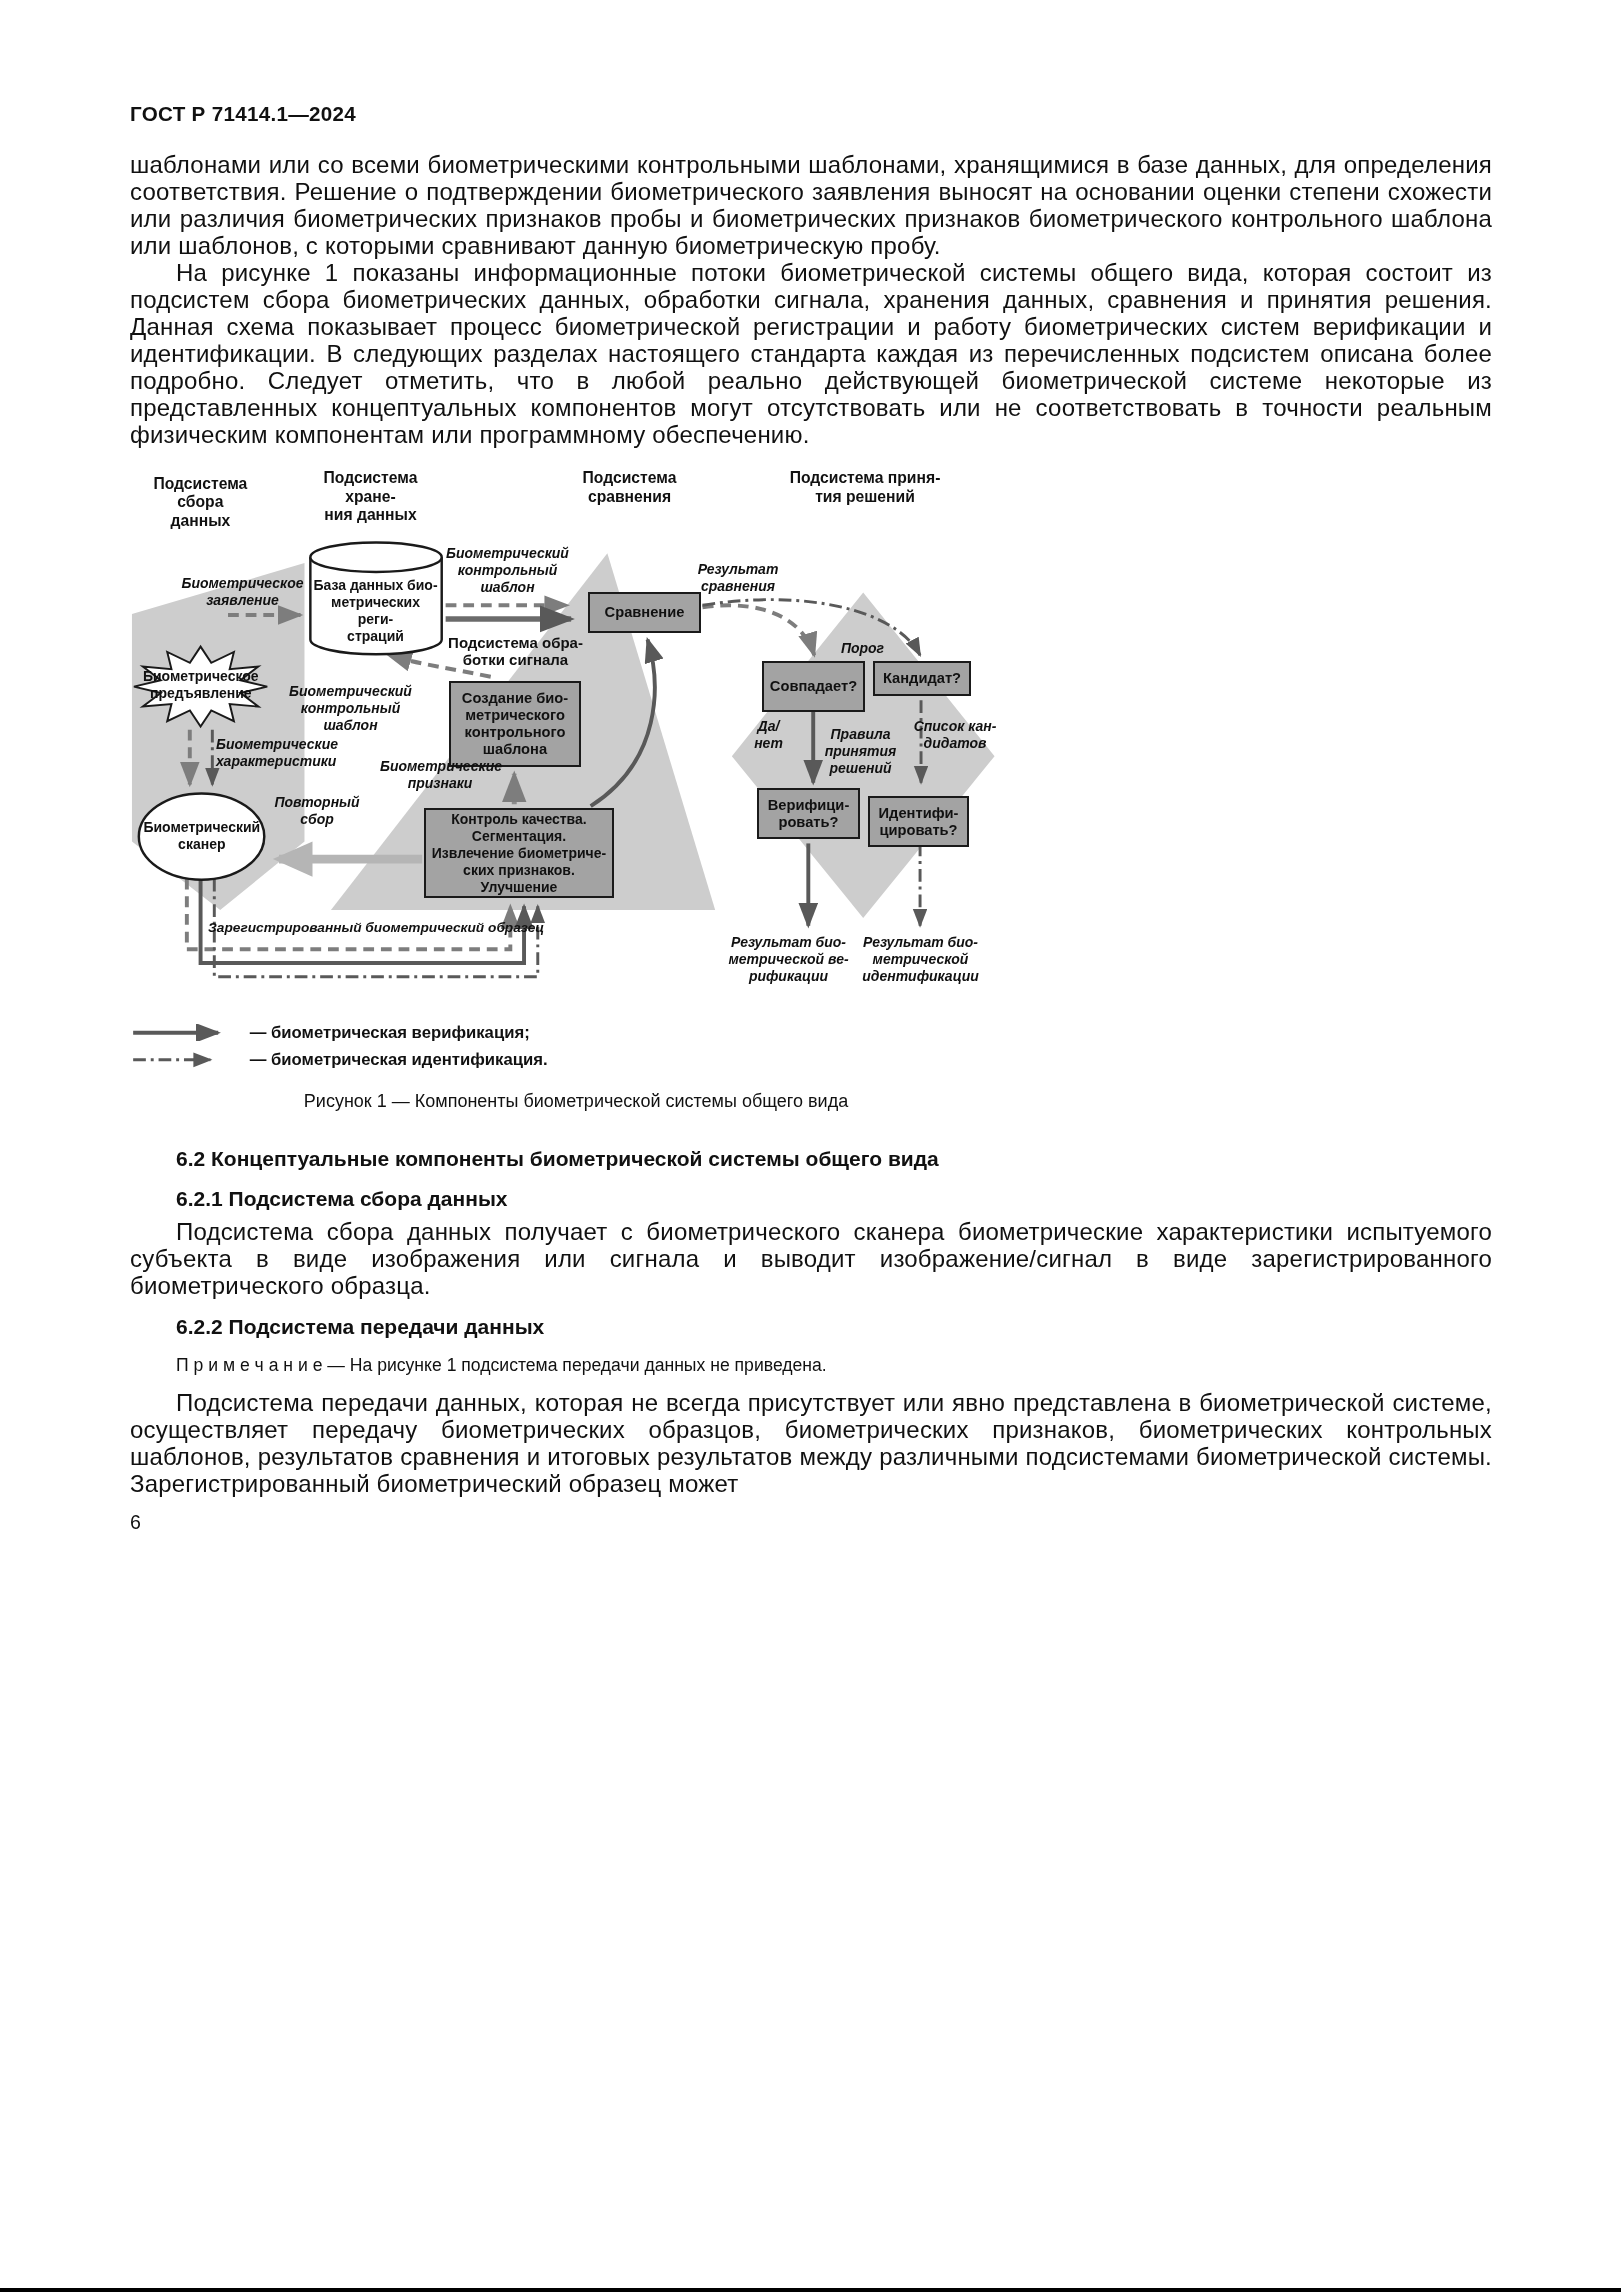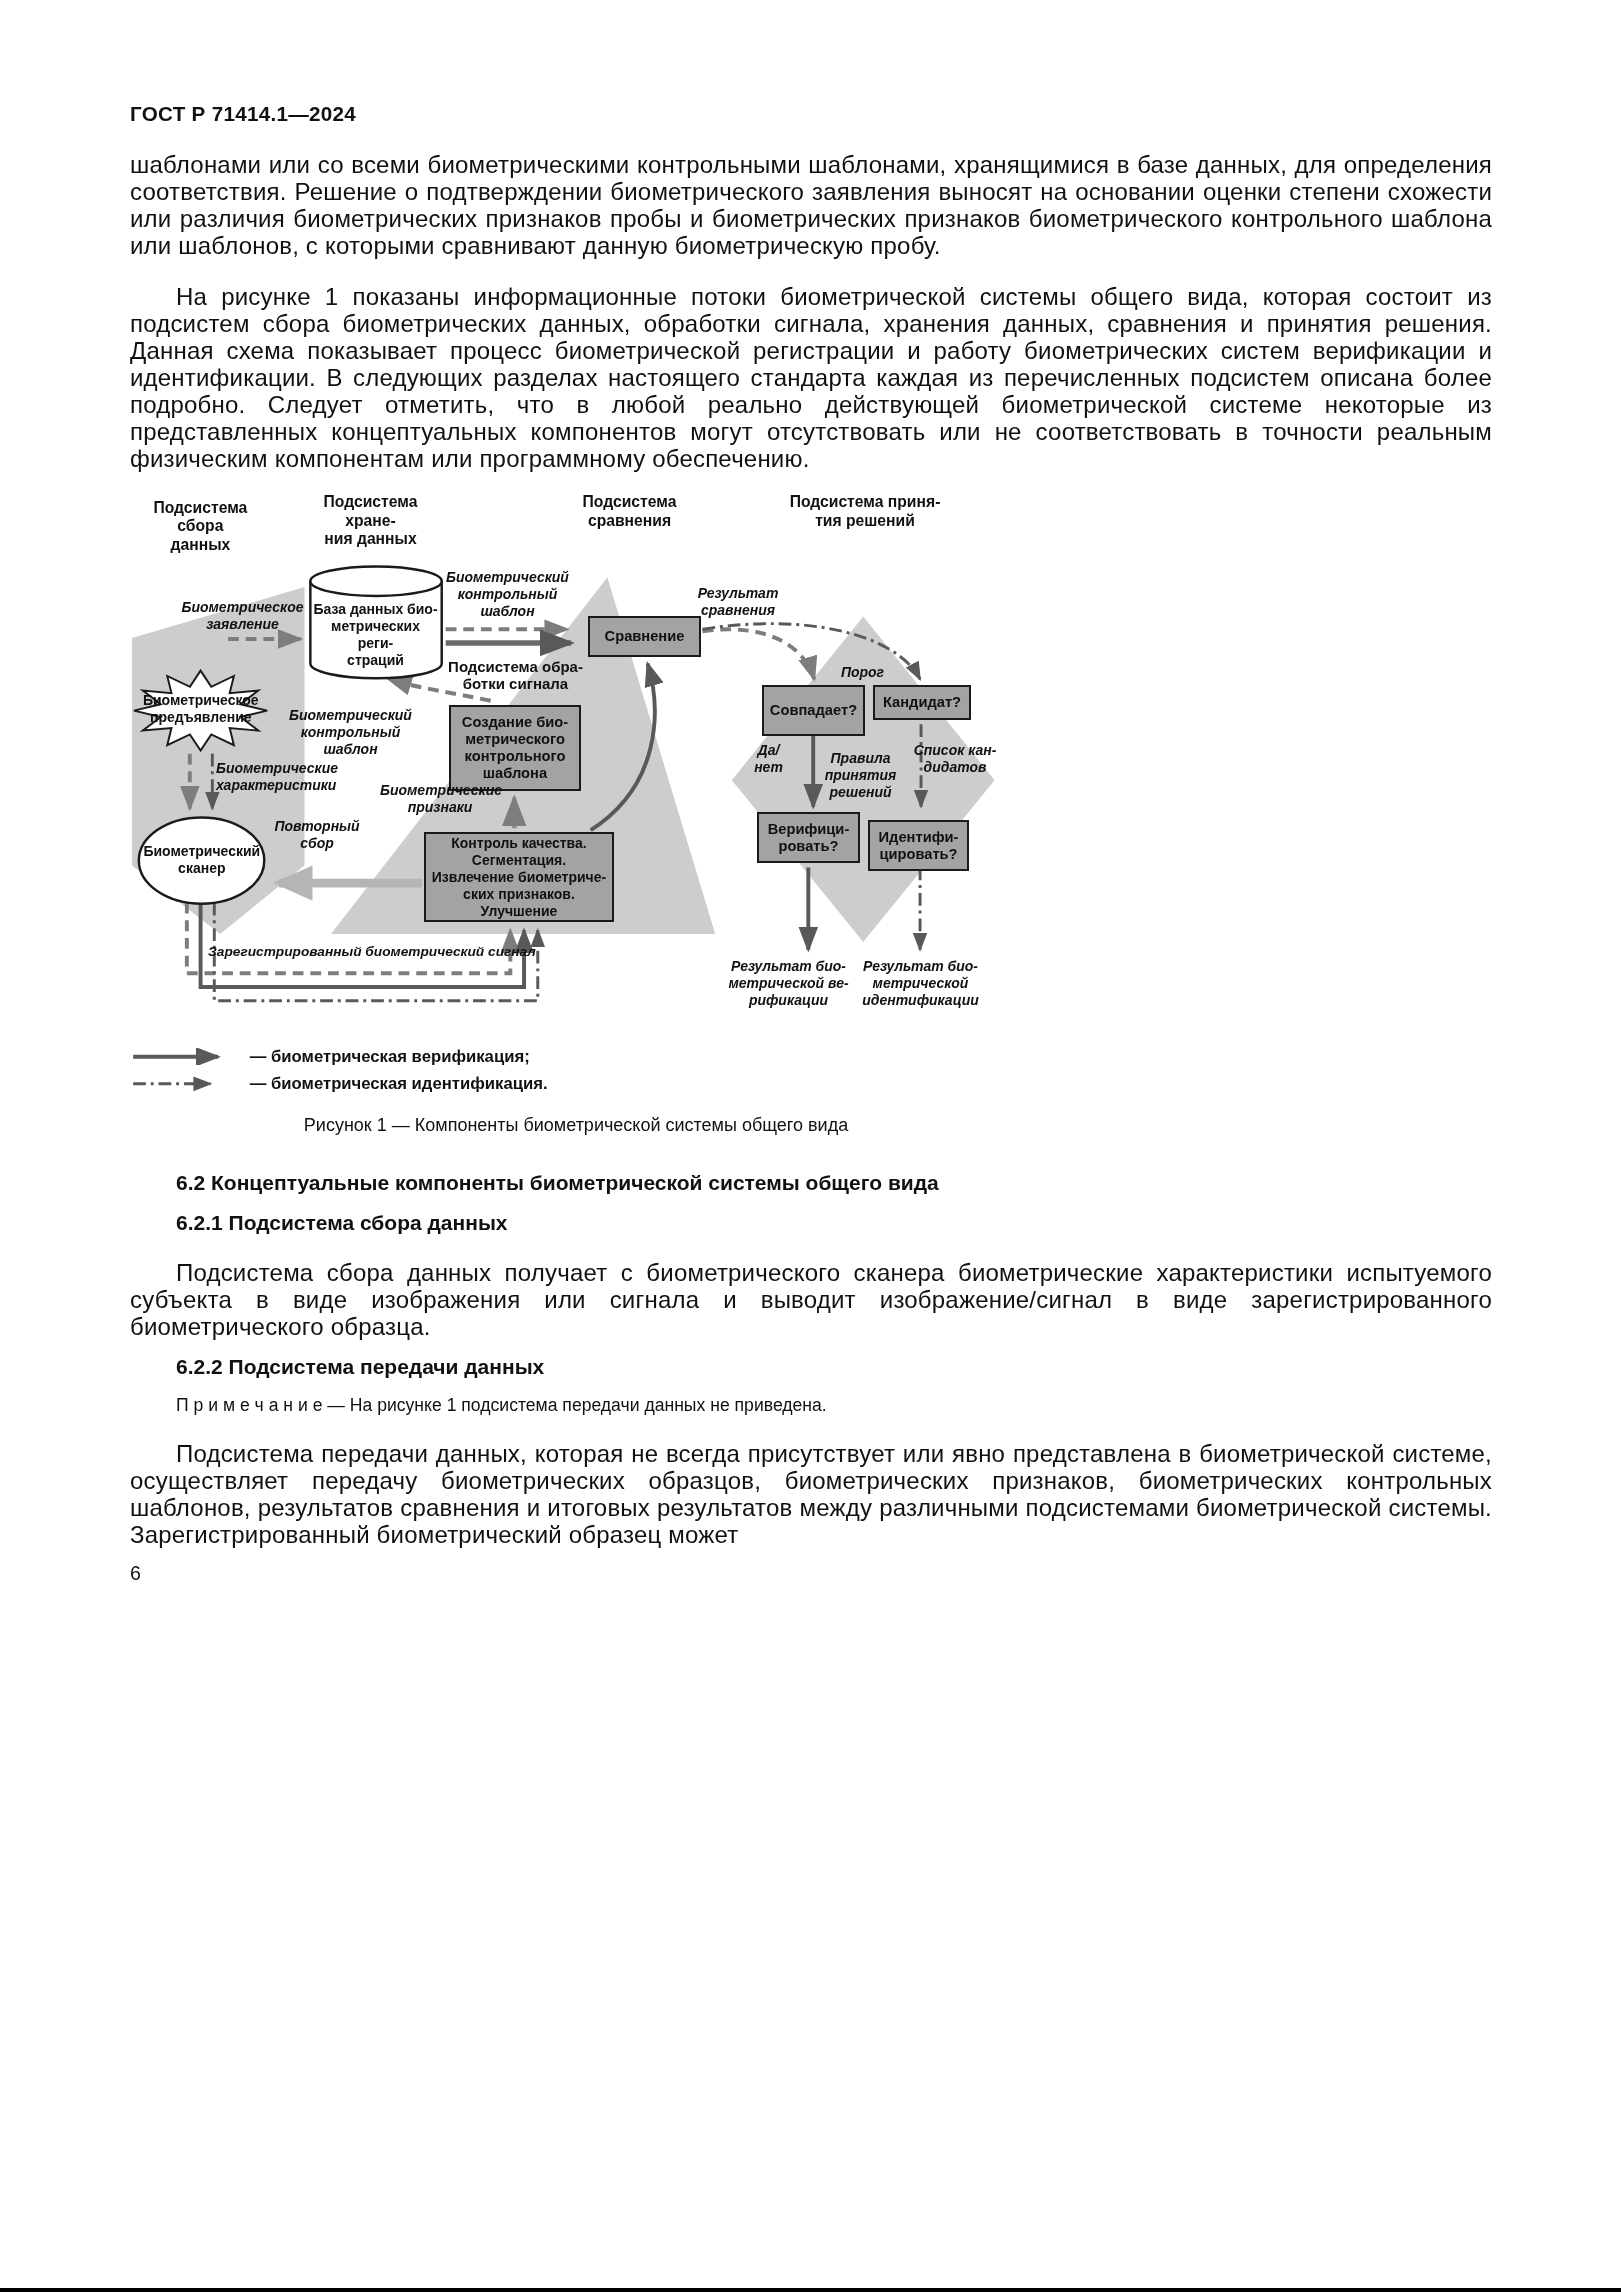--- a/index.html
+++ b/index.html
@@ -5,21 +5,21 @@
   html,body { margin:0; padding:0; background:#e8e8e8; }
   * { box-sizing:border-box; }
   .page {
     position:relative; width:1621px; height:2293px; background:#fff;
     font-family:"Liberation Sans", sans-serif; color:#111; margin:0 auto; overflow:hidden;
   }
   .page-edge { position:absolute; left:0; right:0; bottom:0; height:4.9px; background:#000; }
   .content { position:absolute; left:130px; top:102px; width:1362px; }
   .doc-header { font-weight:700; font-size:20.6px; margin-bottom:25px; letter-spacing:0.3px; }
   .body-p { font-size:24px; line-height:27px; text-align:justify; letter-spacing:0.2px; }
-  .indent { text-indent:46px;margin-top:24px; }
+  .indent { text-indent:46px; }
 
   
   .figure { position:relative; width:892px; height:547px; margin-top:19px; }
   .dg-svg { position:absolute; left:0; top:0; z-index:1; }
   .dg-title { position:absolute; font-weight:700; font-size:15.7px; line-height:18.6px;
               text-align:center; white-space:pre-line; z-index:3; }
   .dg-box { position:absolute; background:#a3a3a3; border:2px solid #1a1a1a; display:flex;
             align-items:center; justify-content:center; text-align:center; font-weight:700;
             font-size:14.7px; line-height:17px; white-space:pre-line; z-index:2; }
   .dg-label { position:absolute; font-size:14px; line-height:17px; font-weight:700;
@@ -153,21 +153,21 @@
 принятия
 решений</div>
       <div class="dg-label it" style="left:780px;top:251px;width:90px">Список кан-
 дидатов</div>
       <div class="dg-label it" style="left:86px;top:269px;width:120px">Биометрические
 характеристики</div>
       <div class="dg-label it" style="left:143px;top:327px;width:88px">Повторный
 сбор</div>
       <div class="dg-label it" style="left:250px;top:291px;width:120px">Биометрические
 признаки</div>
-      <div class="dg-label it" style="left:78px;top:452px;width:323px;white-space:nowrap;font-size:13.7px">Зарегистрированный биометрический сигнал</div>
+      <div class="dg-label it" style="left:78px;top:452px;width:323px;white-space:nowrap;font-size:13.7px">Зарегистрированный биометрический образец</div>
       <div class="dg-label it" style="left:594px;top:467px;width:129px">Результат био-
 метрической ве-
 рификации</div>
       <div class="dg-label it" style="left:725px;top:467px;width:131px">Результат био-
 метрической
 идентификации</div>
       <div class="dg-label" style="left:9.8px;top:201px;width:122px">Биометрическое
 предъявление</div>
       <div class="dg-label" style="left:10.8px;top:352px;width:122px">Биометрический
 сканер</div>

